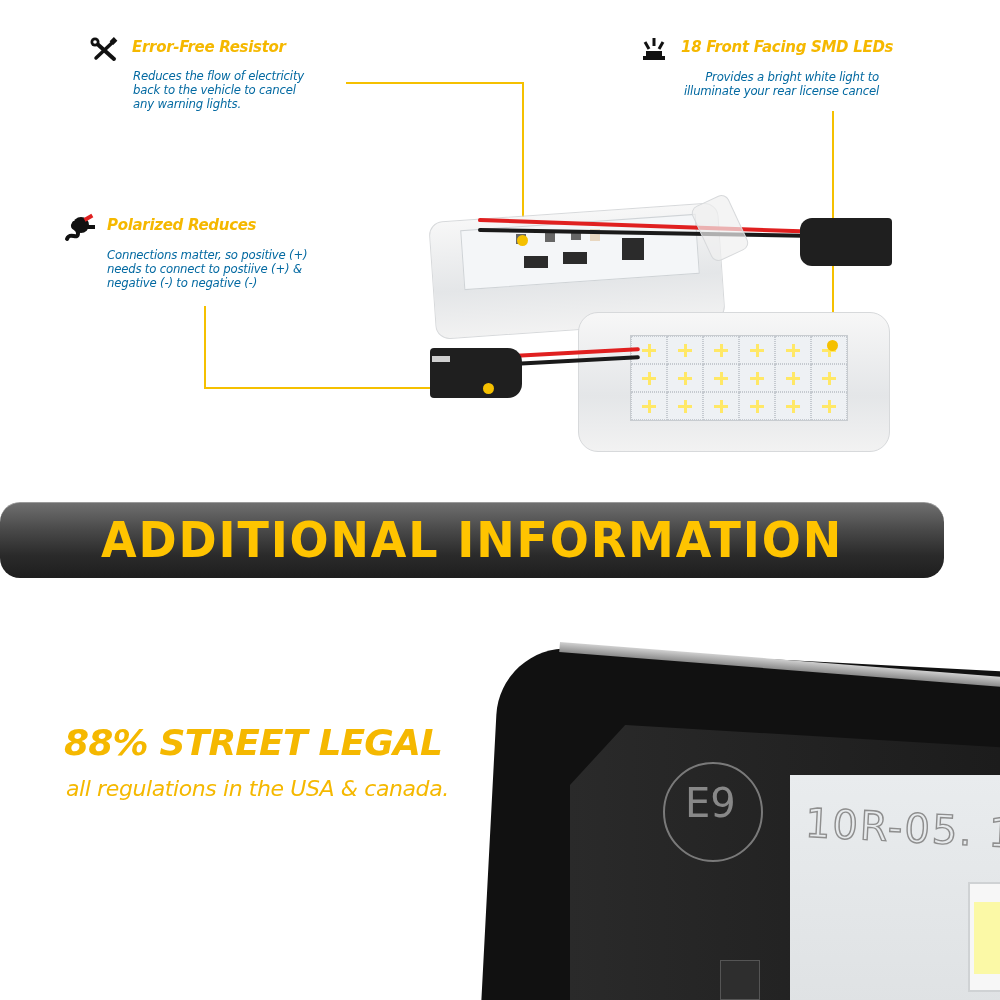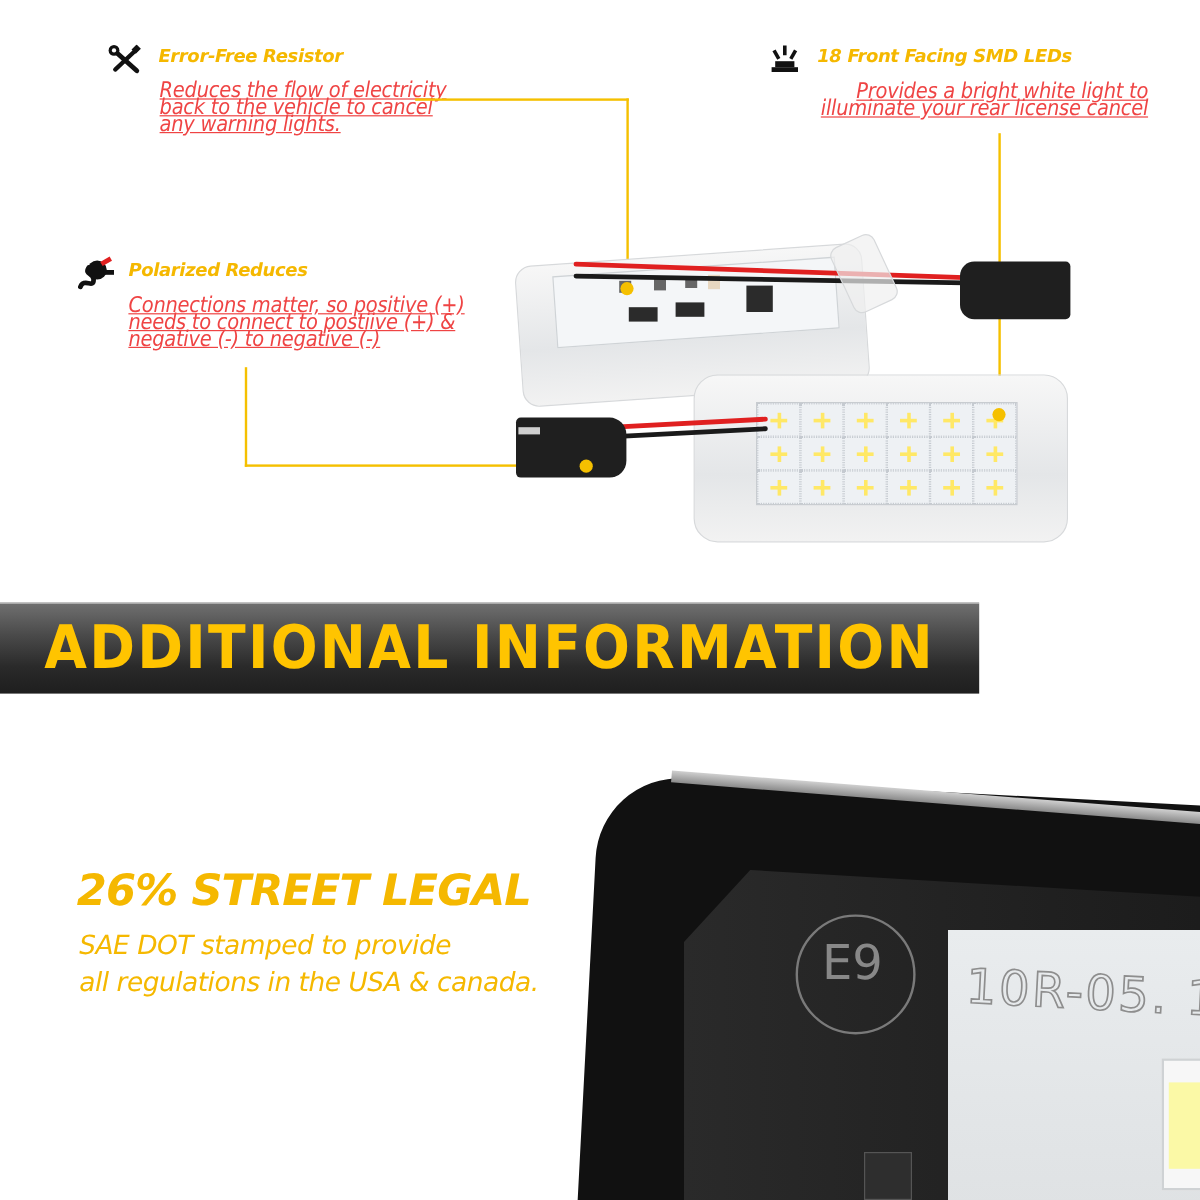--- a/index.html
+++ b/index.html
@@ -16,37 +16,37 @@
       font-style: italic;
       color: #f5b800;
       font-size: 15px;
       letter-spacing: -0.3px;
       white-space: nowrap;
     }
     .feat-desc {
       position: absolute;
       font-family: "DejaVu Sans Condensed", "DejaVu Sans", sans-serif;
       font-style: italic;
-      color: #ef4444;
-      font-size: 18px;
+      color: #0369a1;
+      font-size: 13px;
       line-height: 14px;
       letter-spacing: -0.2px;
-      text-decoration: underline;
     }
     .feat-desc span { display: block; white-space: nowrap; }
     .icon { position: absolute; }
 
     .line { position: absolute; background: #f5c000; }
     .dot { position: absolute; width: 11px; height: 11px; border-radius: 50%; background: #f5c000; }
 
     
     .banner {
-      position: absolute; left: 0; top: 502px; width: 816px; height: 76px;
+      position: absolute; left: 0; top: 502px; width: 944px; height: 76px;
       background: linear-gradient(to bottom, #6f6f6f 0%, #4a4a4a 35%, #2a2a2a 70%, #1e1e1e 100%);
       border-top: 1px solid #9a9a9a;
+      border-radius: 20px;
     }
     .banner-text {
       position: absolute; left: 0; right: 0; top: 8px;
       text-align: center;
       font-family: "DejaVu Sans", sans-serif;
       font-weight: bold;
       font-size: 50px;
       letter-spacing: 2px;
       color: #ffc400;
       transform: scaleX(0.92);
@@ -231,23 +231,22 @@
 </div>
 
 <div class="dot" style="left:517px; top:235px;"></div>
 <div class="dot" style="left:827px; top:340px;"></div>
 <div class="dot" style="left:483px; top:383px;"></div>
 
 <div class="banner">
   <div class="banner-text">ADDITIONAL INFORMATION</div>
 </div>
 
-<div class="legal-title">26% STREET LEGAL</div>
+<div class="legal-title">88% STREET LEGAL</div>
 <div class="legal-desc">
-  <span>SAE DOT stamped to provide</span>
   <span>all regulations in the USA &amp; canada.</span>
 </div>
 
 <div>
   <div class="frame-outer"></div>
   <div class="frame-top-edge"></div>
   <div class="lens"></div>
   <div class="lit-area"></div>
   <div class="stamp-circle"></div>
   <div class="stamp-text">E9</div>

